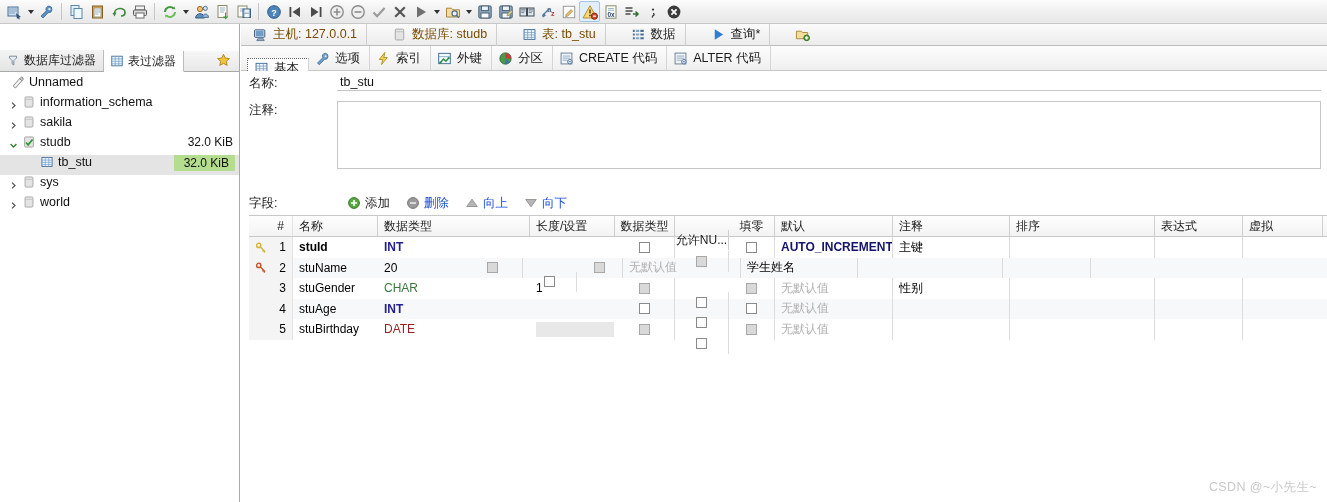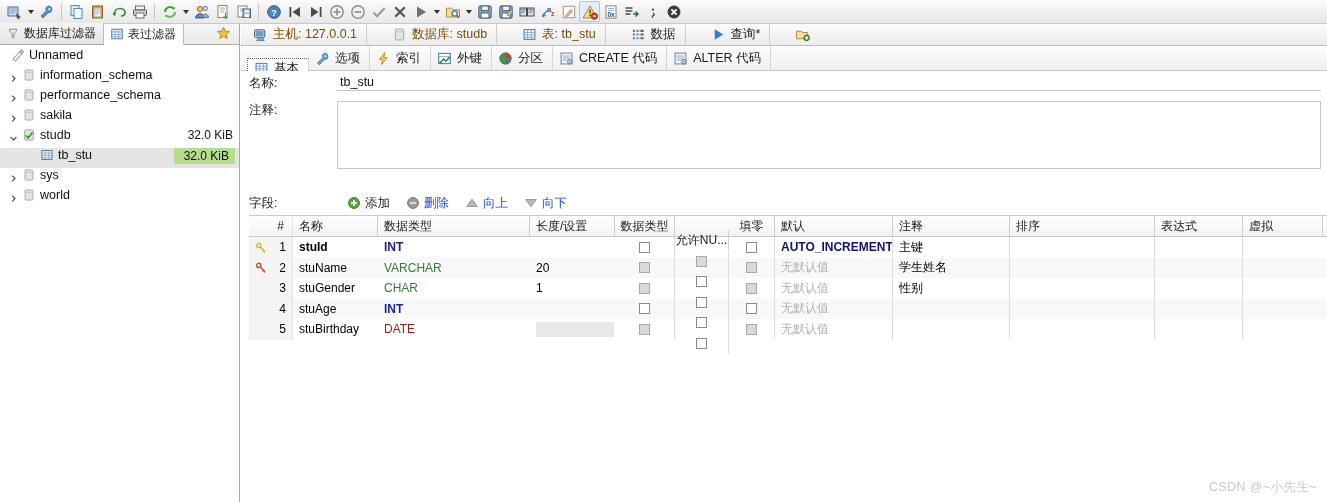--- a/index.html
+++ b/index.html
@@ -35,21 +35,21 @@
   }
 
   
   .sidebar {
     position:absolute; left:0; top:24px; width:240px; height:478px;
     background:#ffffff; border-right:1px solid #a9a9a9;
   }
   .sb-tabs {
     height:21px; display:flex; align-items:flex-end;
     background:linear-gradient(to bottom,#f6f6f6,#e9e9e9);
-    border-bottom:1px solid #a9a9a9; position:relative;
+    border-bottom:1px solid #a9a9a9; position:relative;margin-top:27px;
   }
   .sb-tab {
     height:21px; display:flex; align-items:center; gap:4px;
     padding:0 7px 0 6px; font-size:12px; color:#1a1a1a;
     border-right:1px solid #bcbcbc;
     background:linear-gradient(to bottom,#f4f4f4,#e4e4e4);
   }
   .sb-tab.active {
     background:#ffffff; border-bottom:1px solid #ffffff; margin-bottom:-1px;
   }
@@ -427,34 +427,20 @@
             <svg width="9" height="9" viewBox="0 0 9 9">
               <path d="M3 1.6L6 4.5 3 7.4" fill="none" stroke="#5a5a5a" stroke-width="1.3"></path>
             </svg>
           </span>
           <span class="ico">
             <svg width="14" height="14" viewBox="0 0 16 16">
               <rect x="3.5" y="2.2" width="9" height="11.6" rx="1.2" fill="#e4e4e4" stroke="#a4a4a4"></rect>
               <path d="M3.5 5h9" stroke="#bcbcbc" stroke-width=".8"></path>
             </svg>
           </span>
-          <span class="lbl">performance_schema</span>
-        </div>
-        <div class="tnode" style="padding-left: 6px;">
-          <span class="arrow">
-            <svg width="9" height="9" viewBox="0 0 9 9">
-              <path d="M3 1.6L6 4.5 3 7.4" fill="none" stroke="#5a5a5a" stroke-width="1.3"></path>
-            </svg>
-          </span>
-          <span class="ico">
-            <svg width="14" height="14" viewBox="0 0 16 16">
-              <rect x="3.5" y="2.2" width="9" height="11.6" rx="1.2" fill="#e4e4e4" stroke="#a4a4a4"></rect>
-              <path d="M3.5 5h9" stroke="#bcbcbc" stroke-width=".8"></path>
-            </svg>
-          </span>
           <span class="lbl">sakila</span>
         </div>
         <div class="tnode" style="padding-left: 6px;">
           <span class="arrow">
             <svg width="9" height="9" viewBox="0 0 9 9">
               <path d="M1.6 3L4.5 6 7.4 3" fill="none" stroke="#2f7a2f" stroke-width="1.3"></path>
             </svg>
           </span>
           <span class="ico">
             <svg width="14" height="14" viewBox="0 0 16 16">
@@ -733,21 +719,20 @@
           </div>
           <div class="grow alt">
             <div class="gcell c-key rowhdr">
               <svg width="13" height="13" viewBox="0 0 16 16">
                 <circle cx="4.6" cy="5.4" r="2.6" fill="none" stroke="#c4562a" stroke-width="1.8"></circle>
                 <path d="M6.4 7.2l6 6M10.4 11.2l-1.4 1.4M12 12.8l-1.2 1.2" stroke="#c4562a" stroke-width="1.8"></path>
               </svg>
             </div>
             <div class="gcell c-num rowhdr">2</div>
             <div class="gcell c-name">stuName</div>
-            <div class="gcell c-type t-varchar">VARCHAR</div>
             <div class="gcell c-len">20</div>
             <div class="gcell c-uns">
               <span class="cb dis"></span>
             </div>
             <div class="gcell c-null">
               <span class="cb"></span>
             </div>
             <div class="gcell c-zero">
               <span class="cb dis"></span>
             </div>

